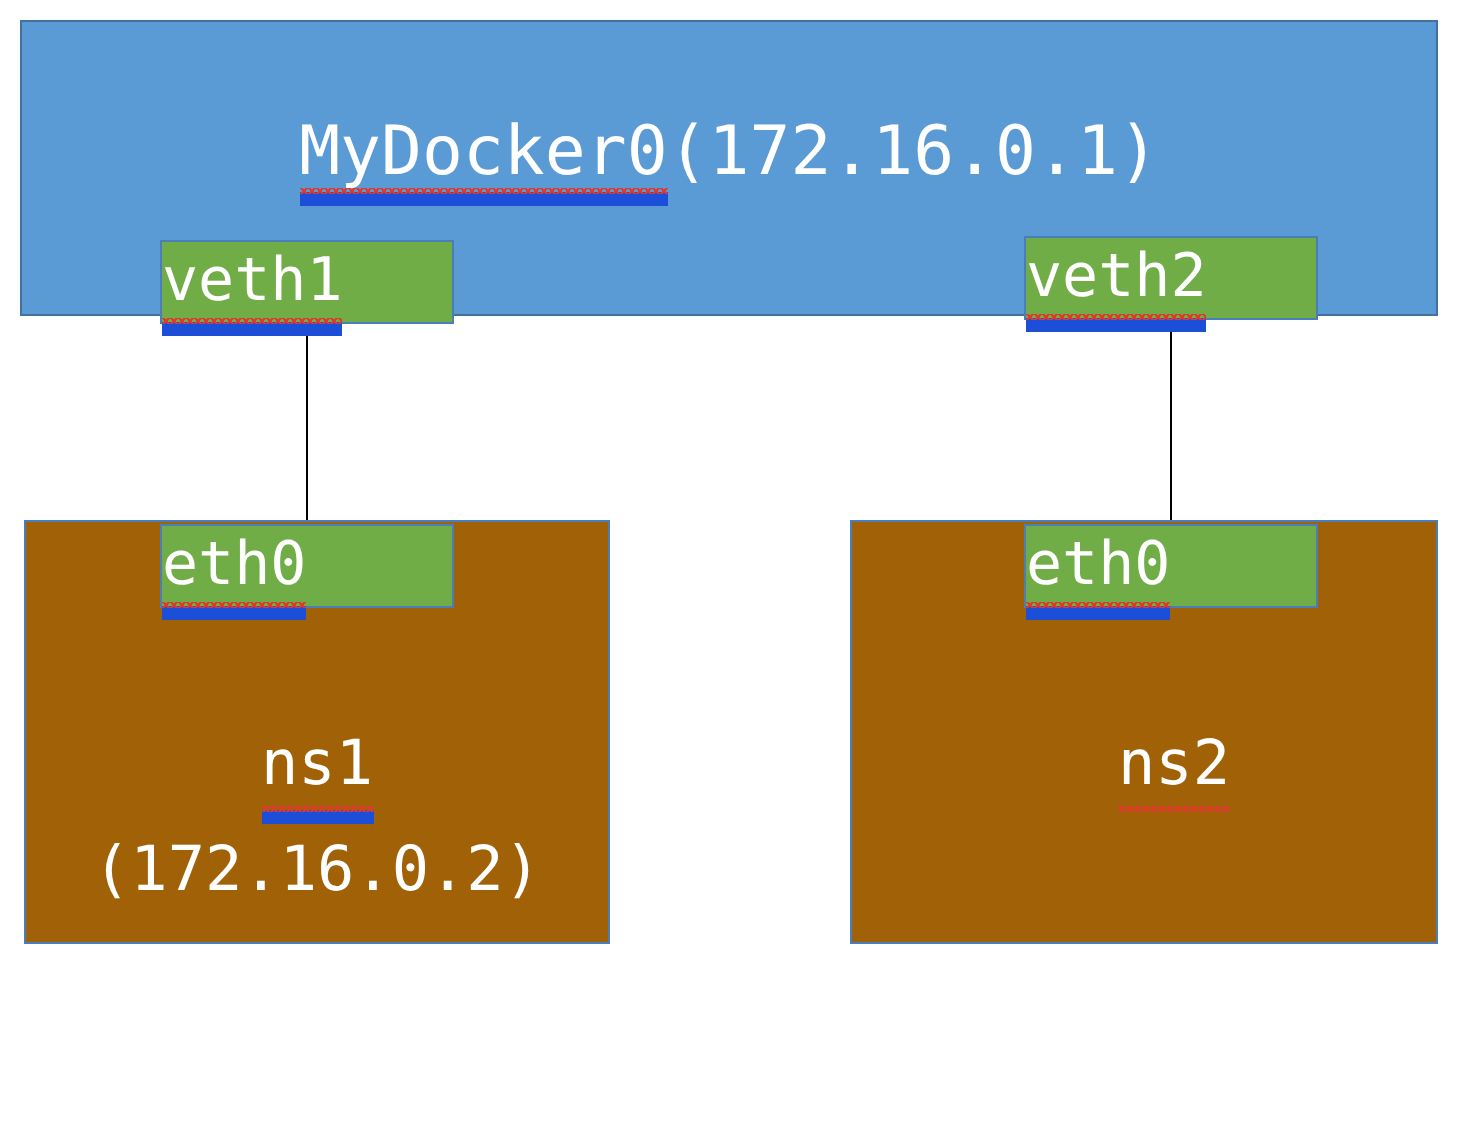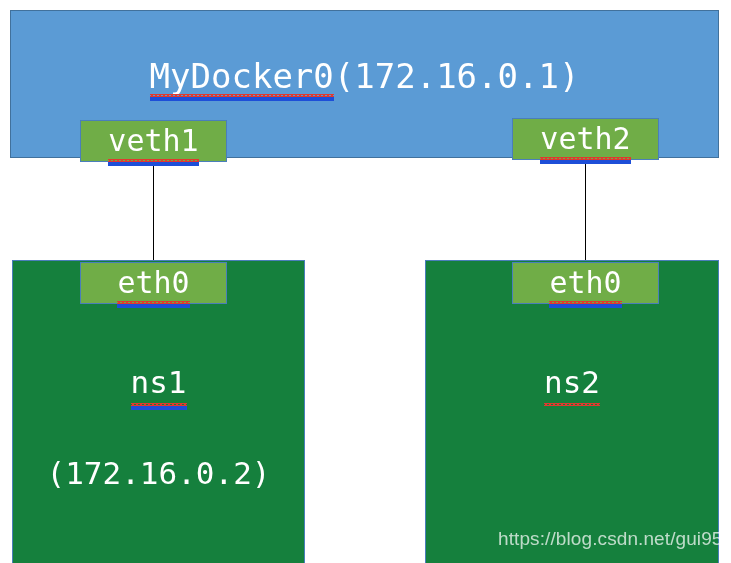--- a/index.html
+++ b/index.html
@@ -39,52 +39,52 @@
     font-size: 34px;
     line-height: 40px;
     letter-spacing: 0px;
     white-space: nowrap;
   }
 
   
   .ns-box {
     position: absolute;
     top: 260px;
-    height: 304px;
-    background: #15803d;
+    height: 212px;
+    background: #a16207;
     border: 1px solid #4a7ebb;
     box-sizing: border-box;
     text-decoration: underline;
   }
   .ns-left  { left: 12px;  width: 293px; }
-  .ns-right { left: 425px; width: 294px; }
+  .ns-right { left: 425px; width: 294px; padding-left: 15px; }
 
   .ns-label {
     position: absolute;
     top: 98px;
     width: 100%;
     text-align: center;
     color: #ffffff;
     font-size: 31px;
     line-height: 46px;
     white-space: nowrap;
   }
   .ns-label .ns-name { display: block; }
-  .ns-label .ns-ip   { display: block; margin-top: 40px; }
+  .ns-label .ns-ip   { display: block; }
 
   
   .iface {
     position: absolute;
     background: #70ad47;
     border: 1px solid #4a7ebb;
     box-sizing: border-box;
     color: #ffffff;
     font-size: 30px;
     line-height: 40px;
-    text-align: center;
+    text-align: left;
     white-space: nowrap;
   }
   .iface-veth1 { left: 80px;  top: 120px; width: 147px; height: 42px; }
   .iface-veth2 { left: 512px; top: 118px; width: 147px; height: 42px; text-decoration: underline; }
   .iface-eth0-l { left: 80px;  top: 262px; width: 147px; height: 42px; }
   .iface-eth0-r { left: 512px; top: 262px; width: 147px; height: 42px; }
 
   
   .squiggle {
     position: relative;
@@ -97,21 +97,21 @@
     right: 0;
     bottom: -1px;
     height: 3px;
     background-image:
       linear-gradient(45deg,  transparent 40%, #e03a2f 40%, #e03a2f 60%, transparent 60%),
       linear-gradient(-45deg, transparent 40%, #e03a2f 40%, #e03a2f 60%, transparent 60%);
     background-size: 4px 3px;
     background-repeat: repeat-x;
   }
   .underline-solid {
-    border-bottom: 5px solid #1d4ed8;
+    border-bottom: 7px solid #1d4ed8;
   }
 
   
   .connector {
     position: absolute;
     width: 1px;
     background: #000000;
   }
   .conn-left  { left: 153px; top: 161px; height: 101px; }
   .conn-right { left: 585px; top: 159px; height: 103px; }

